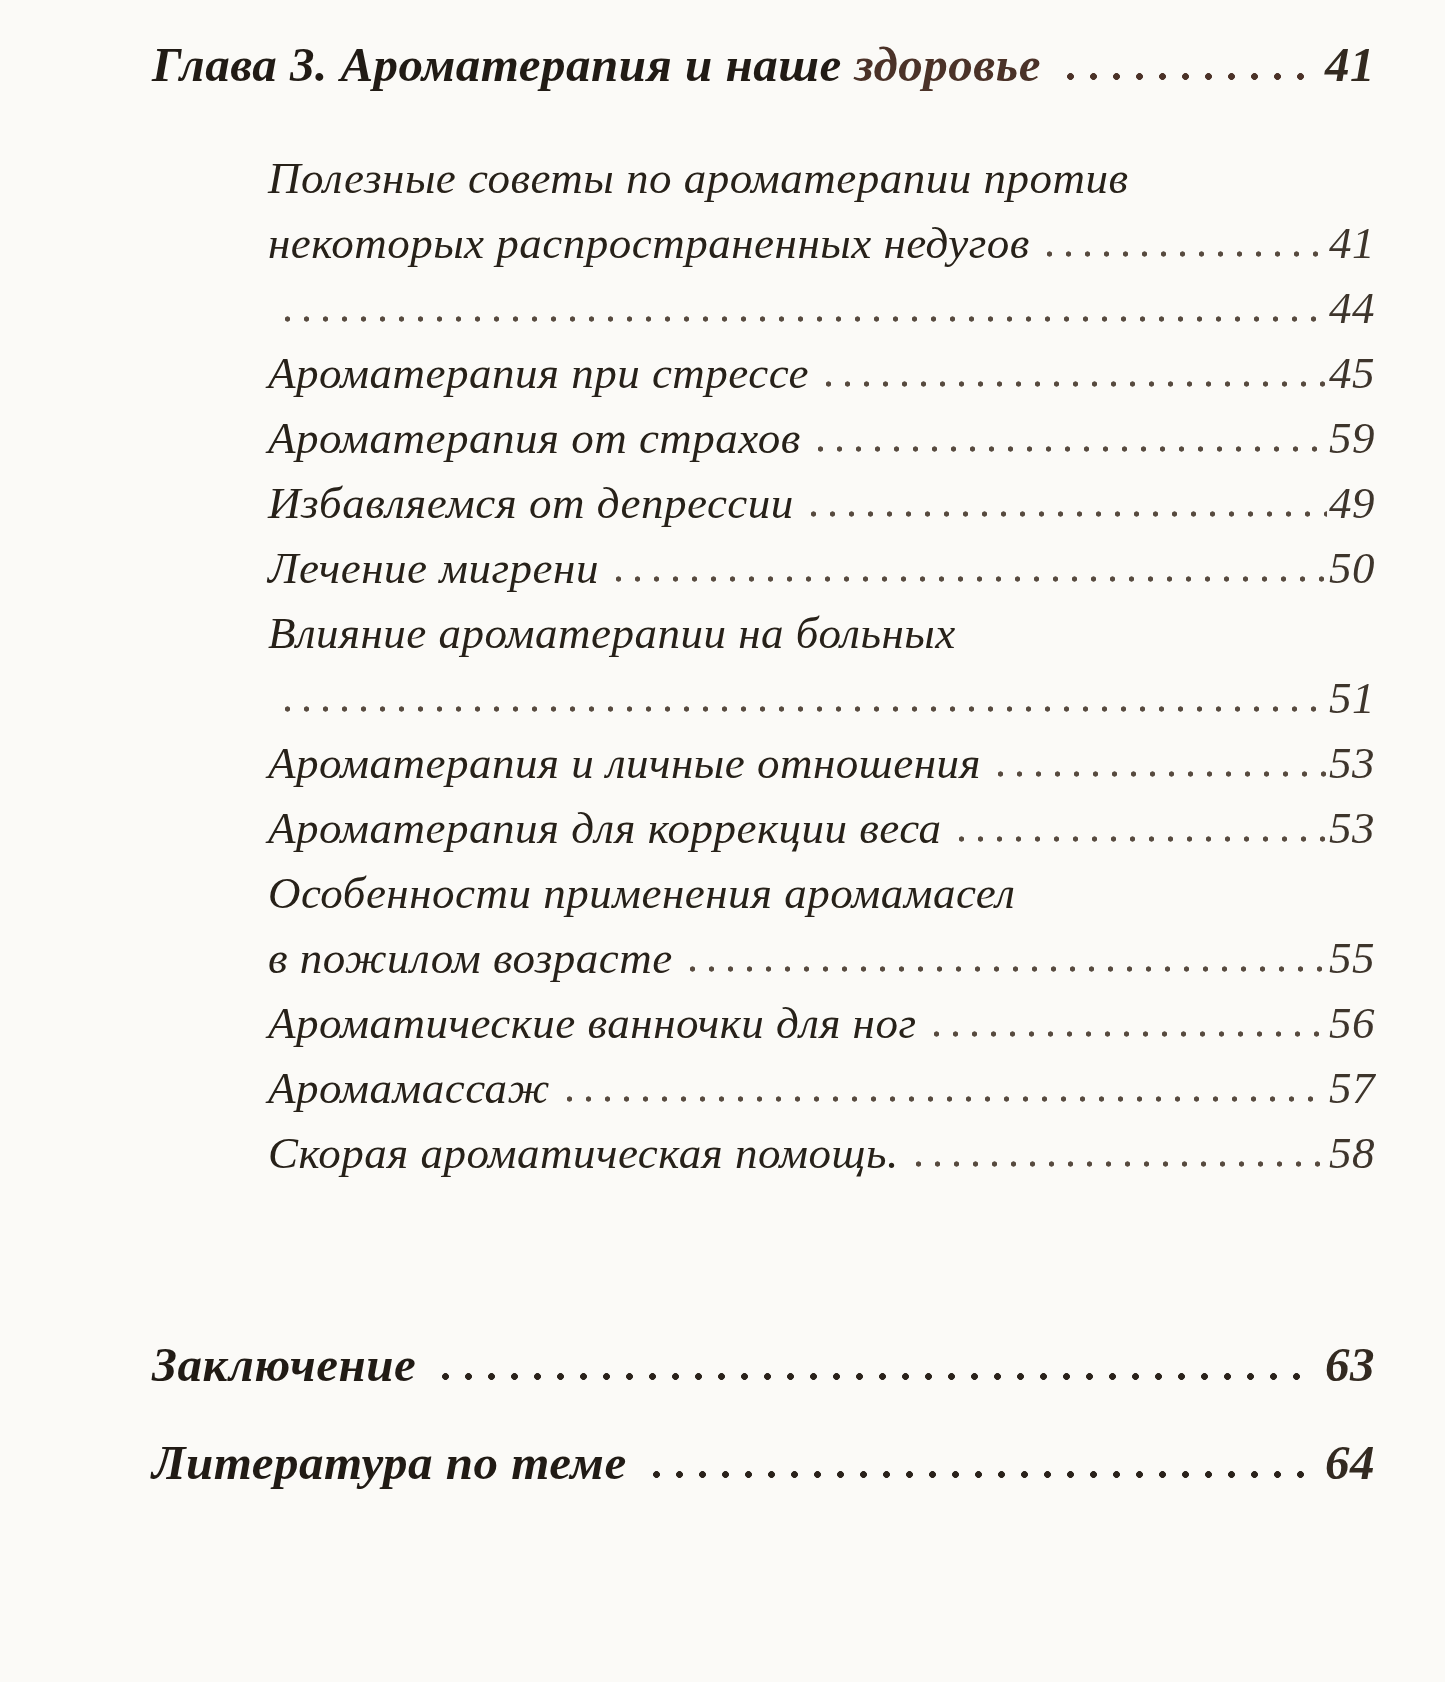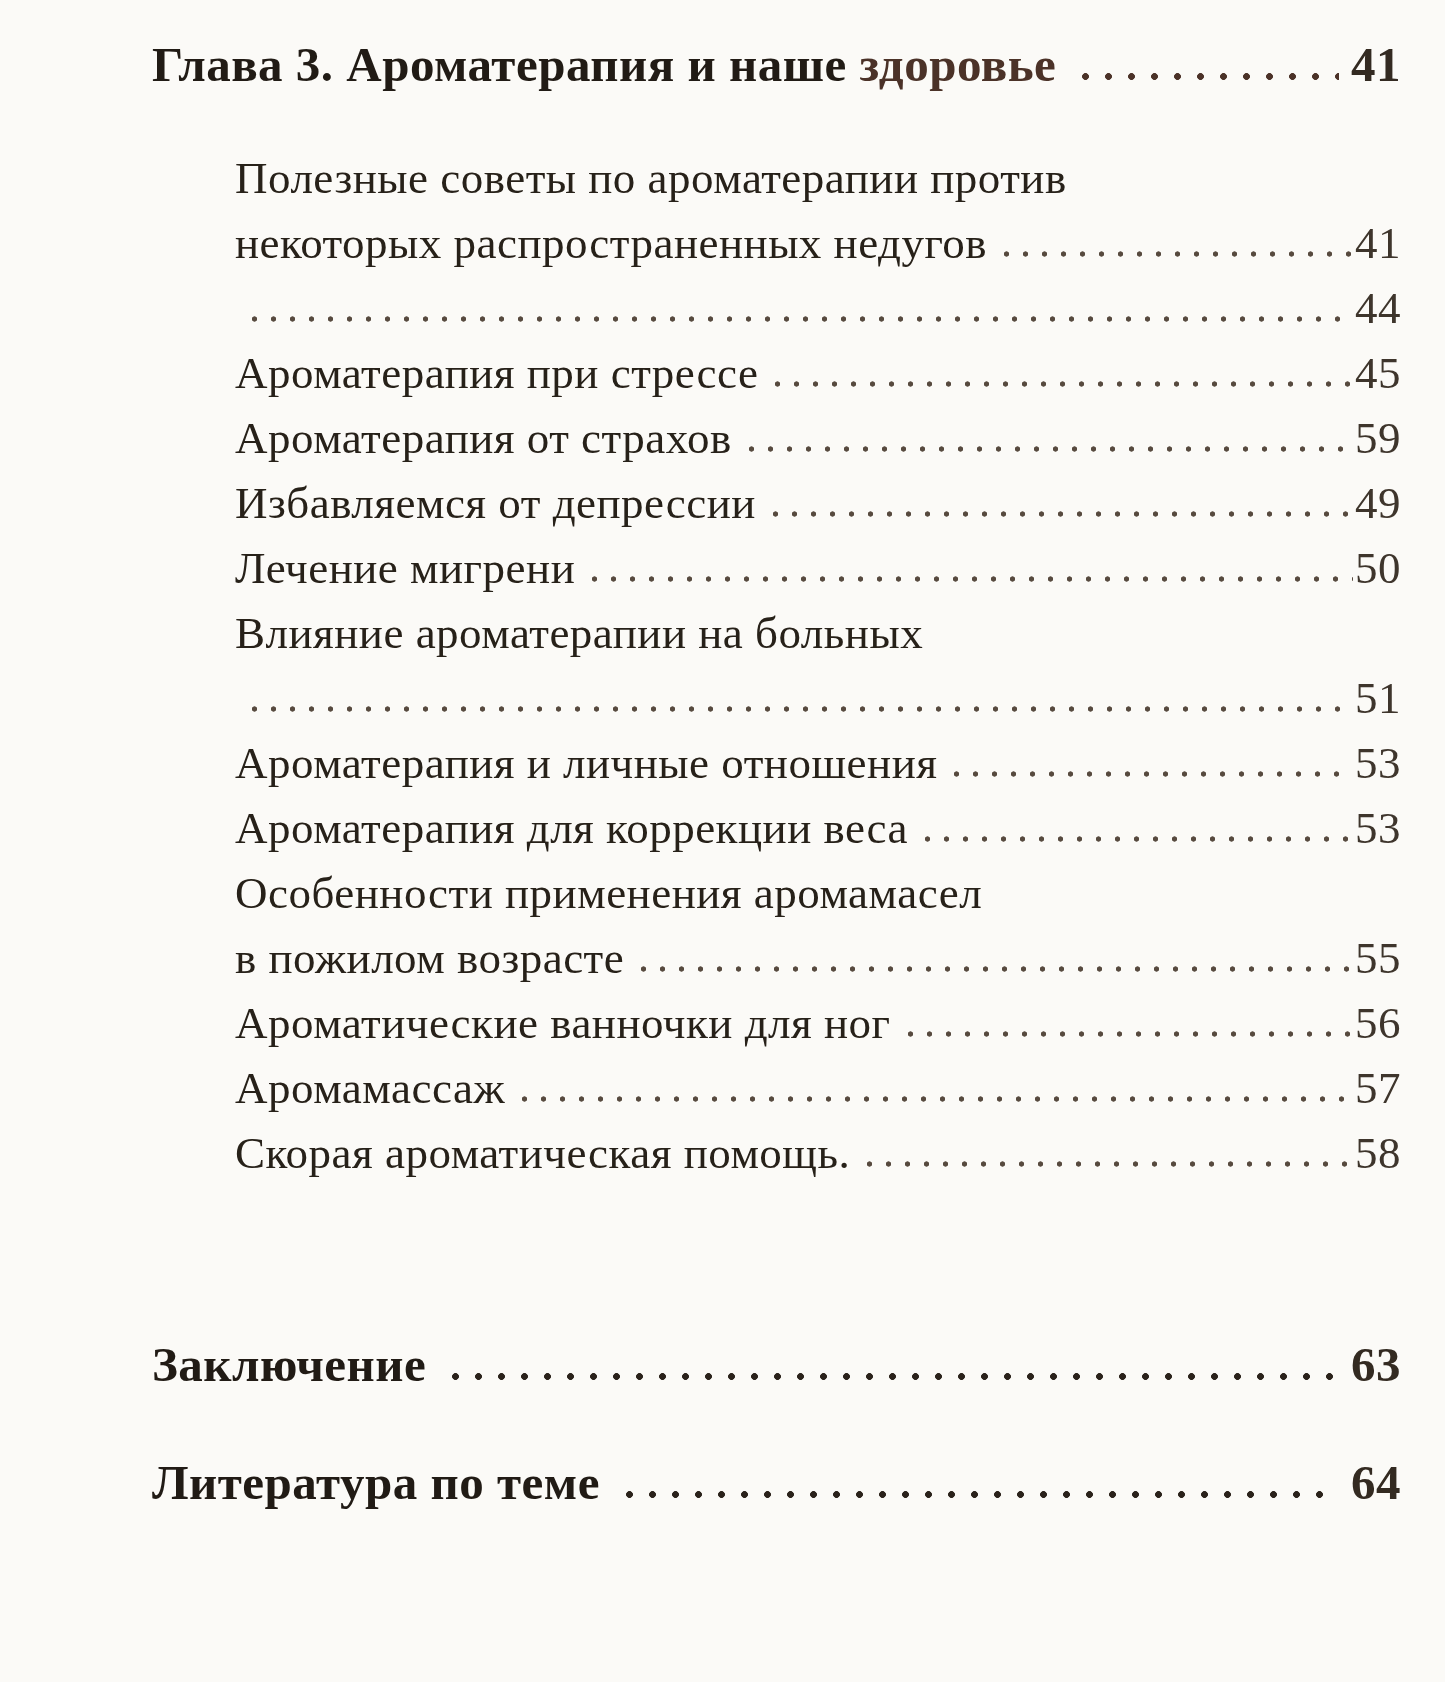--- a/index.html
+++ b/index.html
@@ -12,42 +12,43 @@
   body {
     background: #fbfaf7;
     font-family: "Liberation Serif", "DejaVu Serif", serif;
     color: #272119;
     overflow: hidden;
   }
 
   .page {
     width: 1445px;
     height: 1682px;
-    padding: 34px 44px 0 152px;
+    padding: 34px 70px 0 152px;
     position: relative;
+    font-style: italic;
   }
 
   .row {
     display: flex;
     align-items: baseline;
   }
 
   
   .bold-row {
     font-weight: bold;
     font-size: 49px;
     line-height: 62px;
     color: #211b15;
     letter-spacing: 0.5px;
     white-space: nowrap;
   }
 
   
   .entries {
-    margin-left: 83px;
+    margin-left: 116px;
     margin-top: 50px;
   }
 
   .entry {
     font-size: 45px;
     line-height: 65px;
     letter-spacing: 0.5px;
     white-space: nowrap;
   }
 
@@ -82,21 +83,21 @@
     flex: 0 0 auto;
     color: #3e352c;
   }
 
   .bold-row .page-num { color: #332a21; }
 
   .accent { color: #4b3228; }
 
   
   .footer-block { margin-top: 148px; }
-  .footer-block .bold-row + .bold-row { margin-top: 56px; }
+  .footer-block .bold-row + .bold-row { margin-top: 36px; }
 </style>
 </head>
 <body>
 
 <div class="page">
 
   <div class="row bold-row">
     <span class="label"><span>Глава 3. Ароматерапия и наше </span><span class="accent">здоровье</span></span>
     <span class="leader bold-leader accent-leader"></span>
     <span class="page-num accent">41</span>

